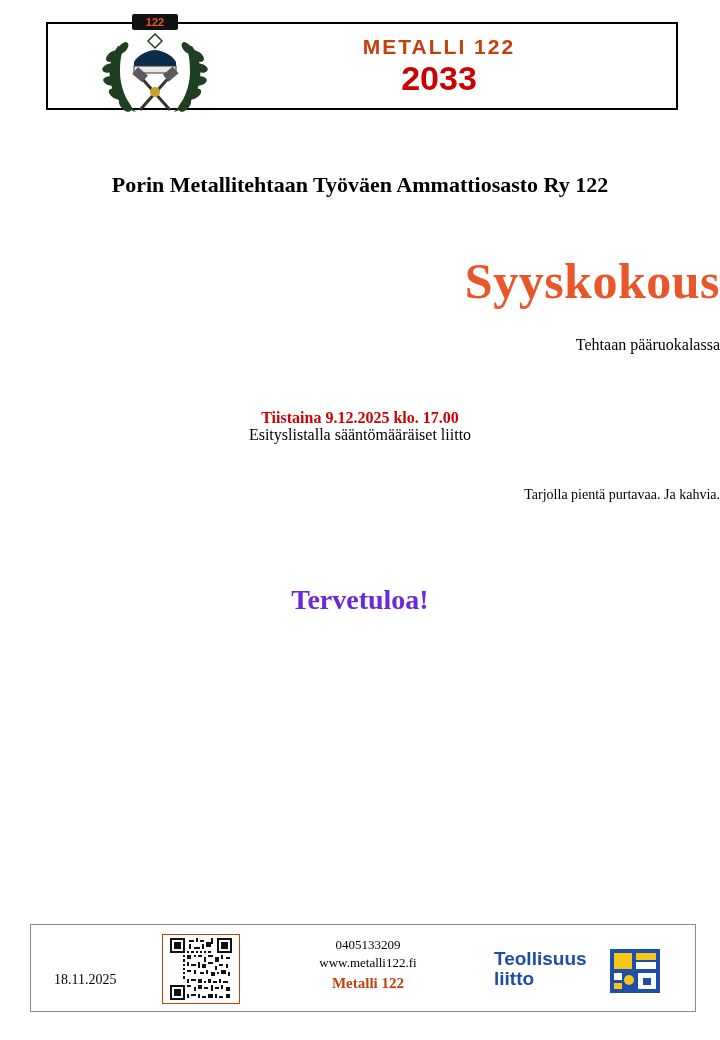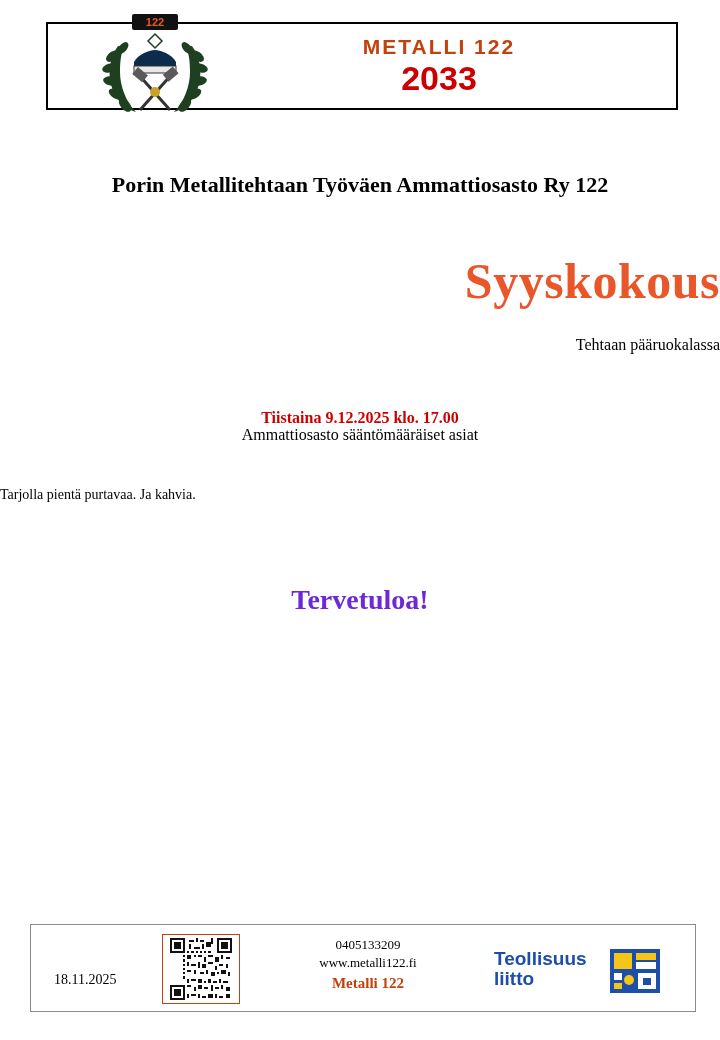--- a/index.html
+++ b/index.html
@@ -113,21 +113,21 @@
     width: 720px;
     text-align: center;
     font-size: 16px;
     color: #000000;
   }
   .refreshments-line {
     position: absolute;
     left: 0;
     top: 487px;
     width: 720px;
-    text-align: left;
+    text-align: right;
     font-size: 14px;
     color: #000000;
   }
   .welcome-line {
     position: absolute;
     left: 0;
     top: 584px;
     width: 720px;
     text-align: center;
     font-size: 28px;
@@ -257,21 +257,21 @@
       <rect x="68" y="64" width="13" height="9" transform="rotate(-40 74 68)" fill="#5a5a5a"></rect>
       <circle cx="59" cy="86" r="5" fill="#c9a227"></circle>
     </g>
   </svg>
 </div>
 
 <div class="assoc-name">Porin Metallitehtaan Työväen Ammattiosasto Ry 122</div>
 <div class="meeting-title">Syyskokous</div>
 <div class="place-line">Tehtaan pääruokalassa</div>
 <div class="time-line">Tiistaina 9.12.2025 klo. 17.00</div>
-<div class="agenda-line">Ammattiosasto sääntömääräiset asiat</div>
+<div class="agenda-line">Esityslistalla sääntömääräiset liitto</div>
 <div class="refreshments-line">Tarjolla pientä purtavaa. Ja kahvia.</div>
 <div class="welcome-line">Tervetuloa!</div>
 
 <div class="footer-box"></div>
 
 <div class="footer-date">18.11.2025</div>
 
 <div class="qr-code">
   <svg width="70" height="62" viewBox="0 0 29 29" xmlns="http://www.w3.org/2000/svg" shape-rendering="crispEdges">
     <rect width="29" height="29" fill="#ffffff"></rect>

